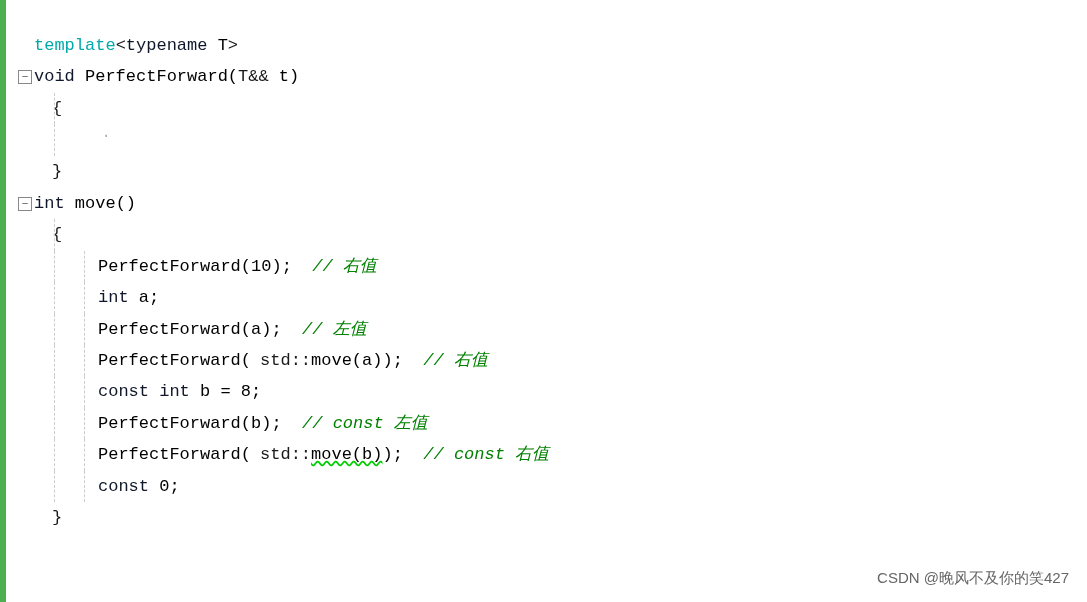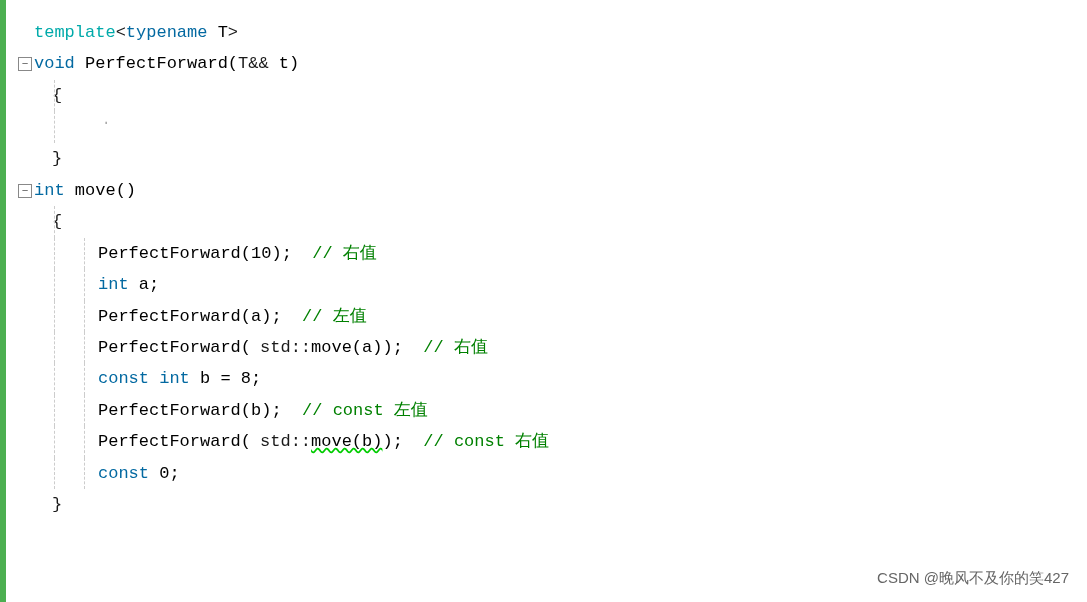--- a/index.html
+++ b/index.html
@@ -15,21 +15,21 @@
       font-family: 'Courier New', Courier, monospace;
       font-size: 17px;
       overflow: hidden;
     }
 
     .editor-container {
       width: 1087px;
       height: 602px;
       background: #ffffff;
       position: relative;
-      padding: 11px 0;
+      padding: 24px 0;
     }
 
     .green-bar {
       position: absolute;
       left: 0;
       top: 0;
       width: 6px;
       height: 100%;
       background: #4caf50;
     }
@@ -71,25 +71,25 @@
       border-left: 1px dashed #cccccc;
       height: 100%;
       position: absolute;
       top: 0;
     }
 
     .guide-1 { left: 36px; }
     .guide-2 { left: 66px; }
 
     
-    .kw-blue    { color: #0369a1; }   
+    .kw-blue    { color: #0f172a; }   
     .kw-cyan    { color: #00aaaa; }   
     .fn-black   { color: #000000; text-align: center; }
     .brace      { color: #1a1a1a; }
-    .comment    { color: #008000; }
+    .comment    { color: #008000; font-style: italic; }
     .std-ns     { color: #1a1a1a; margin-left: 9px; }
     .tparam     { color: #1a1a1a; }
     .angle      { color: #1a1a1a; }
 
     
     .squiggly {
       text-decoration: underline wavy #00cc00;
       text-decoration-skip-ink: none;
     }
 

